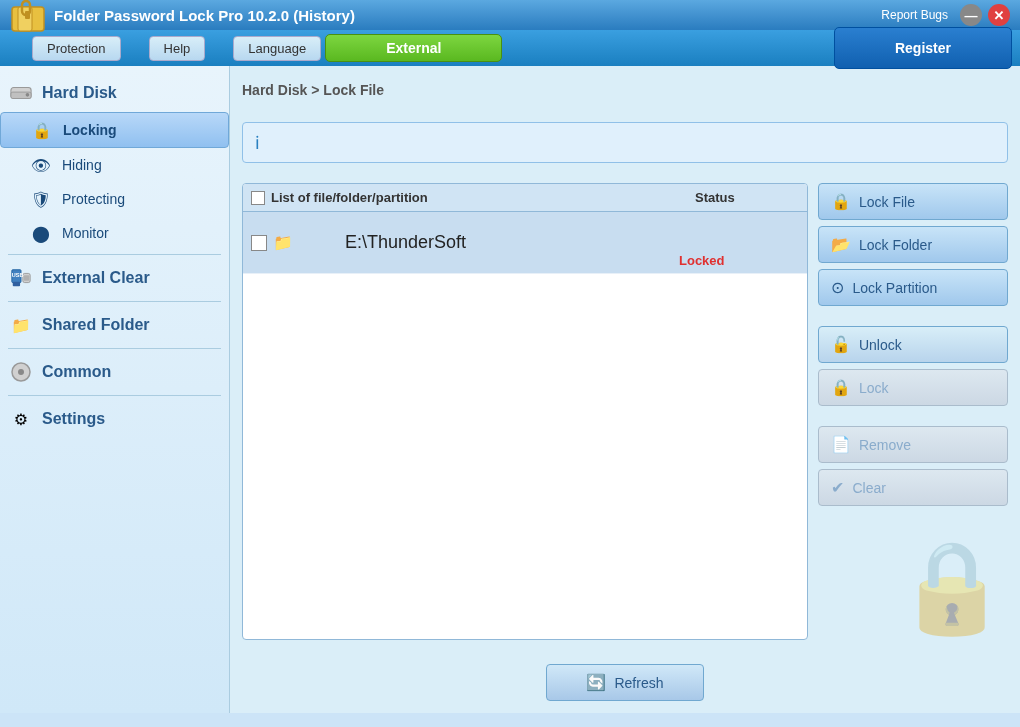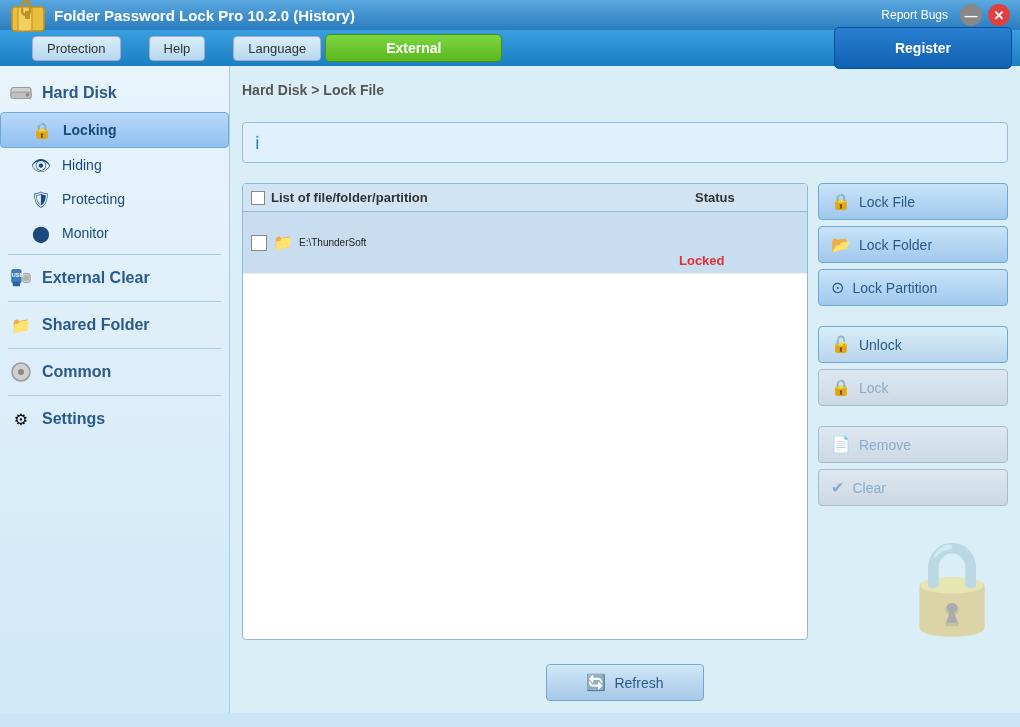--- a/index.html
+++ b/index.html
@@ -246,22 +246,23 @@
     }
     .file-row-icon {
       width: 20px;
       height: 20px;
       margin-right: 6px;
       font-size: 16px;
       flex-shrink: 0;
     }
     .file-row-name {
       flex: 1;
-      font-size: 10px;
+      font-size: 18px;
       color: #222;
+      margin-left: 46px;
     }
     .file-row-status {
       width: 120px;
       font-size: 13px;
       margin-top: 36px;
     }
     .status-locked { color: #e03030; font-weight: bold; }
 
     
     .action-buttons {

